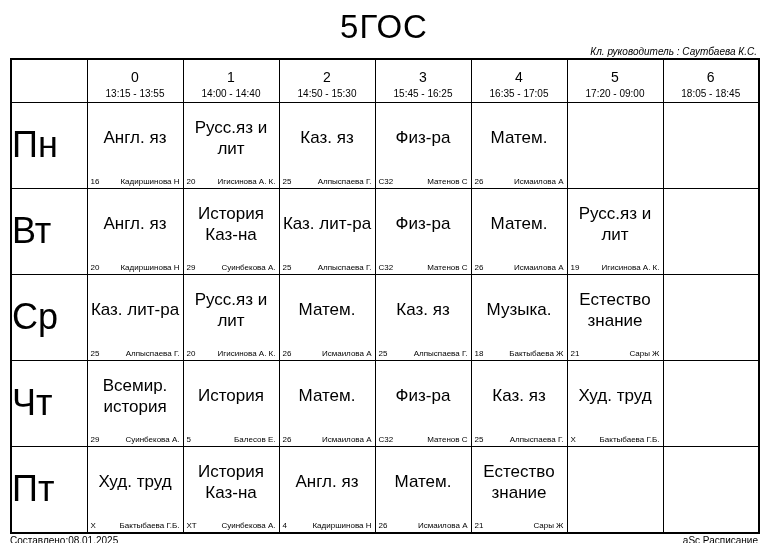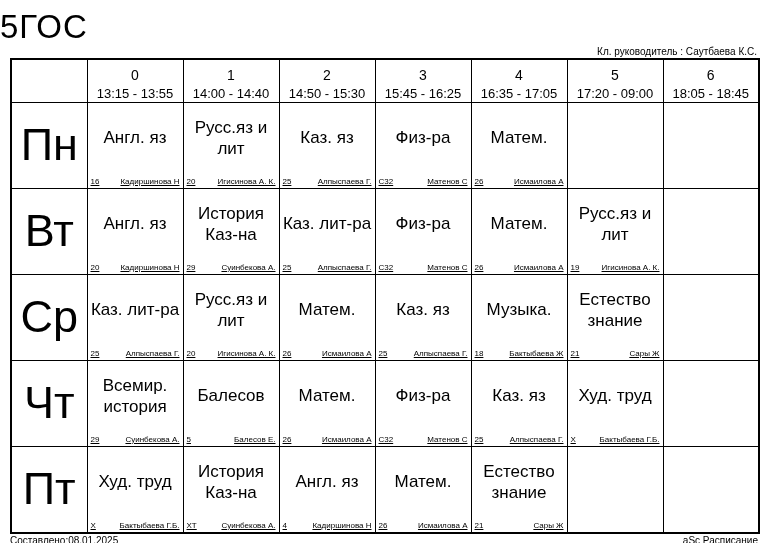--- a/index.html
+++ b/index.html
@@ -5,70 +5,71 @@
   * { box-sizing: border-box; }
   html, body {
     margin: 0; padding: 0;
     width: 768px; height: 543px;
     background: #ffffff;
     color: #000000;
     font-family: "Liberation Sans", sans-serif;
     overflow: hidden;
   }
   .page-title {
+    text-align: center;
     font-size: 33px;
     line-height: 1;
     padding-top: 10px;
     letter-spacing: 1px;
   }
   .class-teacher {
     text-align: right;
     font-size: 10px;
     margin: 3px 11px 1px 0;
+    font-style: italic;
   }
   table.timetable {
     border-collapse: collapse;
     table-layout: fixed;
     width: 748px;
     margin: 0 10px;
     border: 2px solid #000;
   }
   .timetable th, .timetable td {
     border: 1px solid #000;
     padding: 0;
     font-weight: normal;
     background: #fff;
   }
   col.day-col { width: 76px; }
   col.period-col { width: 96px; }
   thead tr { height: 43px; }
   tbody tr { height: 85px; }
   .pnum  { font-size: 14px; text-align: center; margin-top: 6px; }
-  .ptime { font-size: 13px; text-align: center; margin-top: 3px; }
+  .ptime { font-size: 10px; text-align: center; margin-top: 3px; }
   .day-cell {
-    font-size: 45px;
-    text-align: center;
+    font-size: 36px;
+    text-align: left;
     vertical-align: middle;
   }
   .cellwrap { position: relative; width: 100%; height: 85px; }
   .subject {
     position: absolute; top: 0; left: 0; right: 0; bottom: 13px;
     display: flex; align-items: center; justify-content: center;
     text-align: center;
     font-size: 17px;
     line-height: 1.2;
     padding: 0 3px;
   }
   .meta {
     position: absolute; bottom: 2px; left: 0; right: 0;
     display: flex; justify-content: space-between;
     font-size: 8px;
     padding: 0 3px;
     white-space: nowrap;
-    text-decoration: underline;
   }
   .footer {
     width: 748px;
     margin: 1px 10px 0 10px;
     display: flex;
     justify-content: space-between;
     font-size: 10px;
   }
 </style>
 </head>
@@ -302,21 +303,21 @@
           <div class="cellwrap">
             <div class="subject">Всемир. история</div>
             <div class="meta">
               <span>29</span>
               <span>Суинбекова А.</span>
             </div>
           </div>
         </td>
         <td>
           <div class="cellwrap">
-            <div class="subject">Балесов</div>
+            <div class="subject">История</div>
             <div class="meta">
               <span>5</span>
               <span>Балесов Е.</span>
             </div>
           </div>
         </td>
         <td>
           <div class="cellwrap">
             <div class="subject">Матем.</div>
             <div class="meta">

